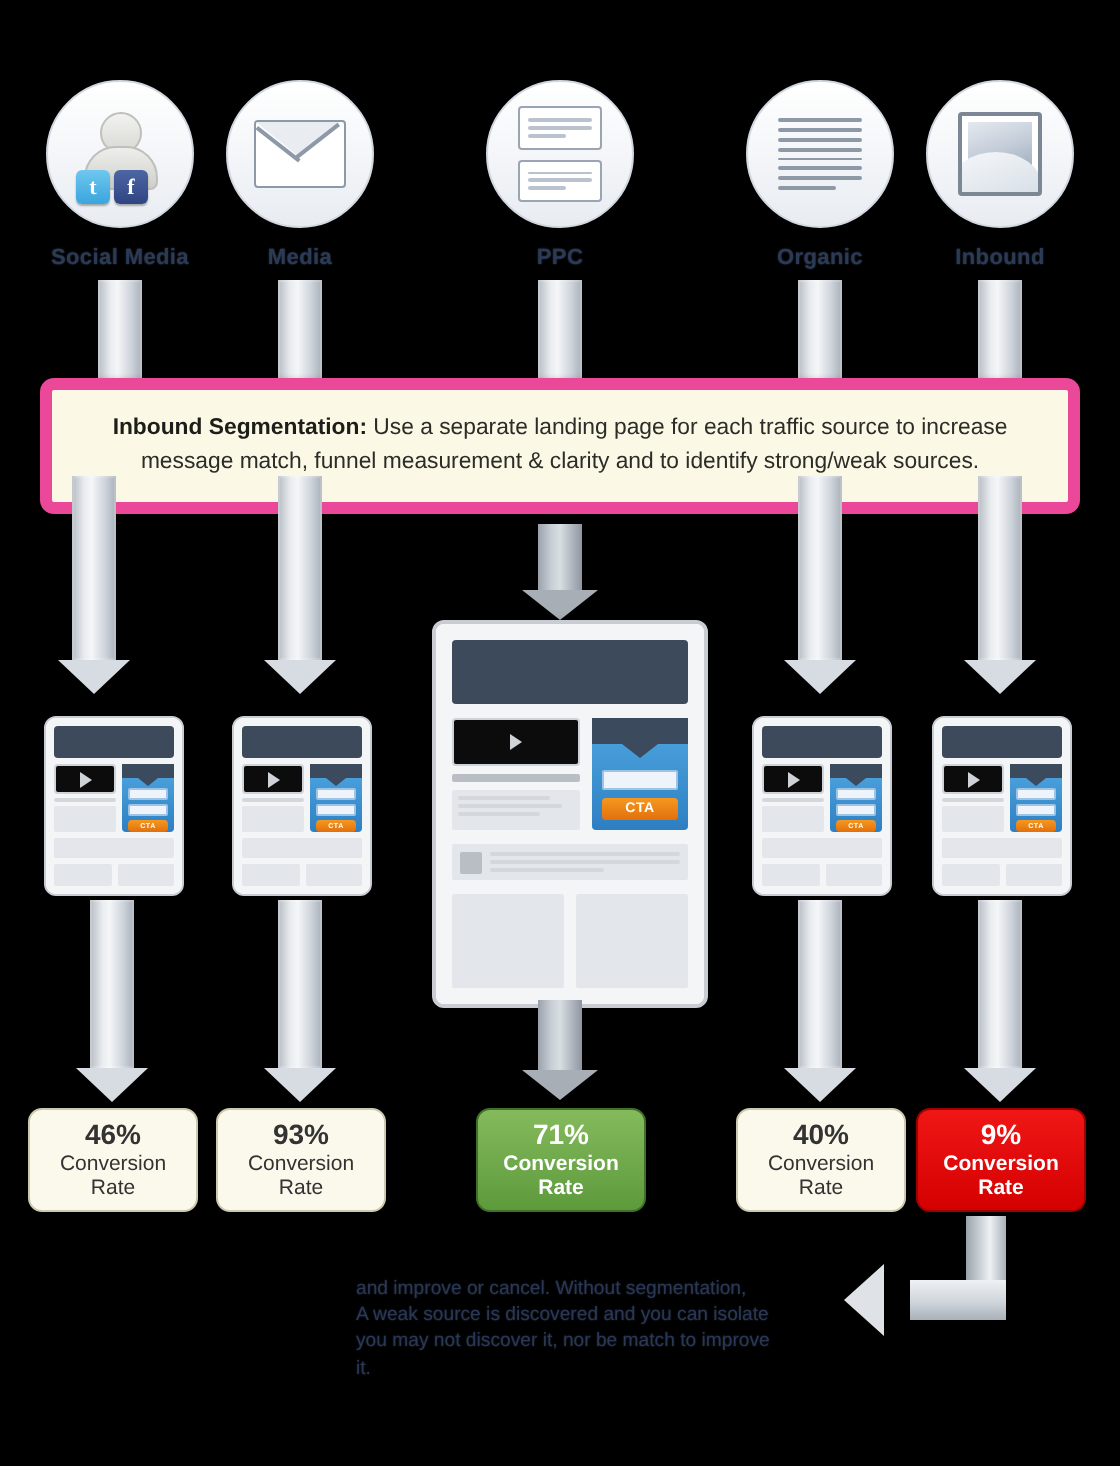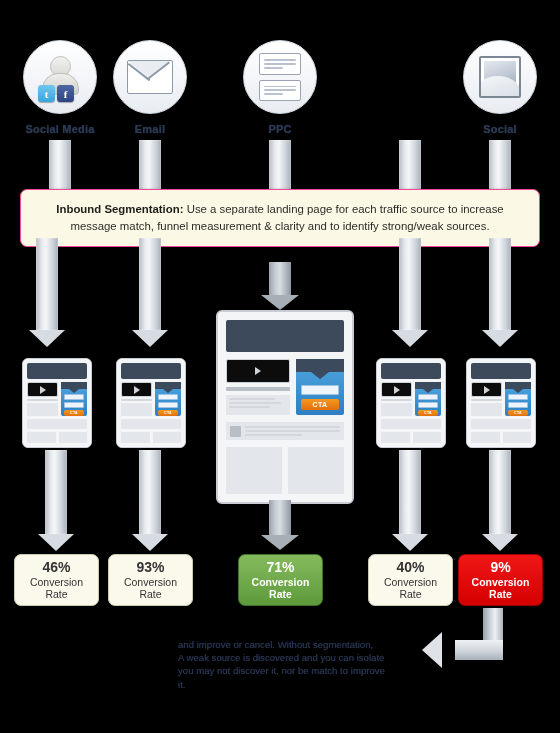--- a/index.html
+++ b/index.html
@@ -83,21 +83,21 @@
   .stub{position:absolute;width:22px;}
   .stub .shaft{width:22px;height:calc(100% - 15px);
     background:linear-gradient(90deg,#9aa1aa 0%,#c8ced5 30%,#d9dee3 50%,#aeb5be 78%,#8f96a0 100%);}
   .stub .head{width:0;height:0;margin-left:-8px;
     border-left:19px solid transparent;border-right:19px solid transparent;
     border-top:15px solid #a8aeb6;}
 
   
   .banner{
     position:absolute;left:20px;top:189px;width:520px;box-sizing:border-box;
-    background:#fbf8e6;border:1px solid #ec4899;border-radius:7px;
+    background:#fbf8e6;border:6px solid #ec4899;border-radius:7px;
     padding:11px 16px;text-align:center;
     box-shadow:0 2px 4px rgba(0,0,0,.45);
   }
   .banner p{margin:0;font-size:11.4px;line-height:1.5;color:#2c2c28;}
   .banner b{font-weight:bold;color:#1d1d19;}
 
   
   .lp{
     position:absolute;background:#fdfdfd;border:1px solid #c9cdd3;border-radius:6px;
     box-shadow:0 2px 5px rgba(0,0,0,.5);overflow:hidden;
@@ -170,50 +170,65 @@
 
   <div class="channel" style="left:104px;">
     <div class="circle">
       <div class="ic-mail">
         <div class="env-body"></div>
         <div class="env-flapA"></div>
         <div class="env-line" style="left:2px;top:3px;width:27px;transform:rotate(38deg);"></div>
         <div class="env-line" style="left:43px;top:3px;width:27px;transform:rotate(142deg);"></div>
       </div>
     </div>
-    <div class="chan-label">Email</div>
+    <div class="chan-label">Media</div>
   </div>
 
   <div class="channel" style="left:234px;">
     <div class="circle">
       <div class="ic-ppc">
         <div class="ppc-box">
             <i></i>
             <i></i>
             <i class="s"></i>
           </div>
         <div class="ppc-box">
             <i></i>
             <i></i>
             <i class="s"></i>
           </div>
       </div>
     </div>
     <div class="chan-label">PPC</div>
   </div>
 
+  <div class="channel" style="left:364px;">
+    <div class="circle">
+      <div class="ic-org">
+        <i></i>
+          <i></i>
+          <i></i>
+          <i></i>
+          <i></i>
+          <i></i>
+          <i></i>
+          <i style="width:70%"></i>
+      </div>
+    </div>
+    <div class="chan-label">Organic</div>
+  </div>
 
   <div class="channel" style="left:454px;">
     <div class="circle">
       <div class="ic-disp">
         <div class="disp-pic"></div>
           <div class="disp-arc"></div>
       </div>
     </div>
-    <div class="chan-label">Social</div>
+    <div class="chan-label">Inbound</div>
   </div>
 
   <div class="darrow nohead" style="left:49px;top:140px;height:52px;">
       <div class="shaft"></div>
     </div>
   <div class="darrow nohead" style="left:139px;top:140px;height:52px;">
       <div class="shaft"></div>
     </div>
   <div class="darrow nohead" style="left:269px;top:140px;height:52px;">
       <div class="shaft"></div>

